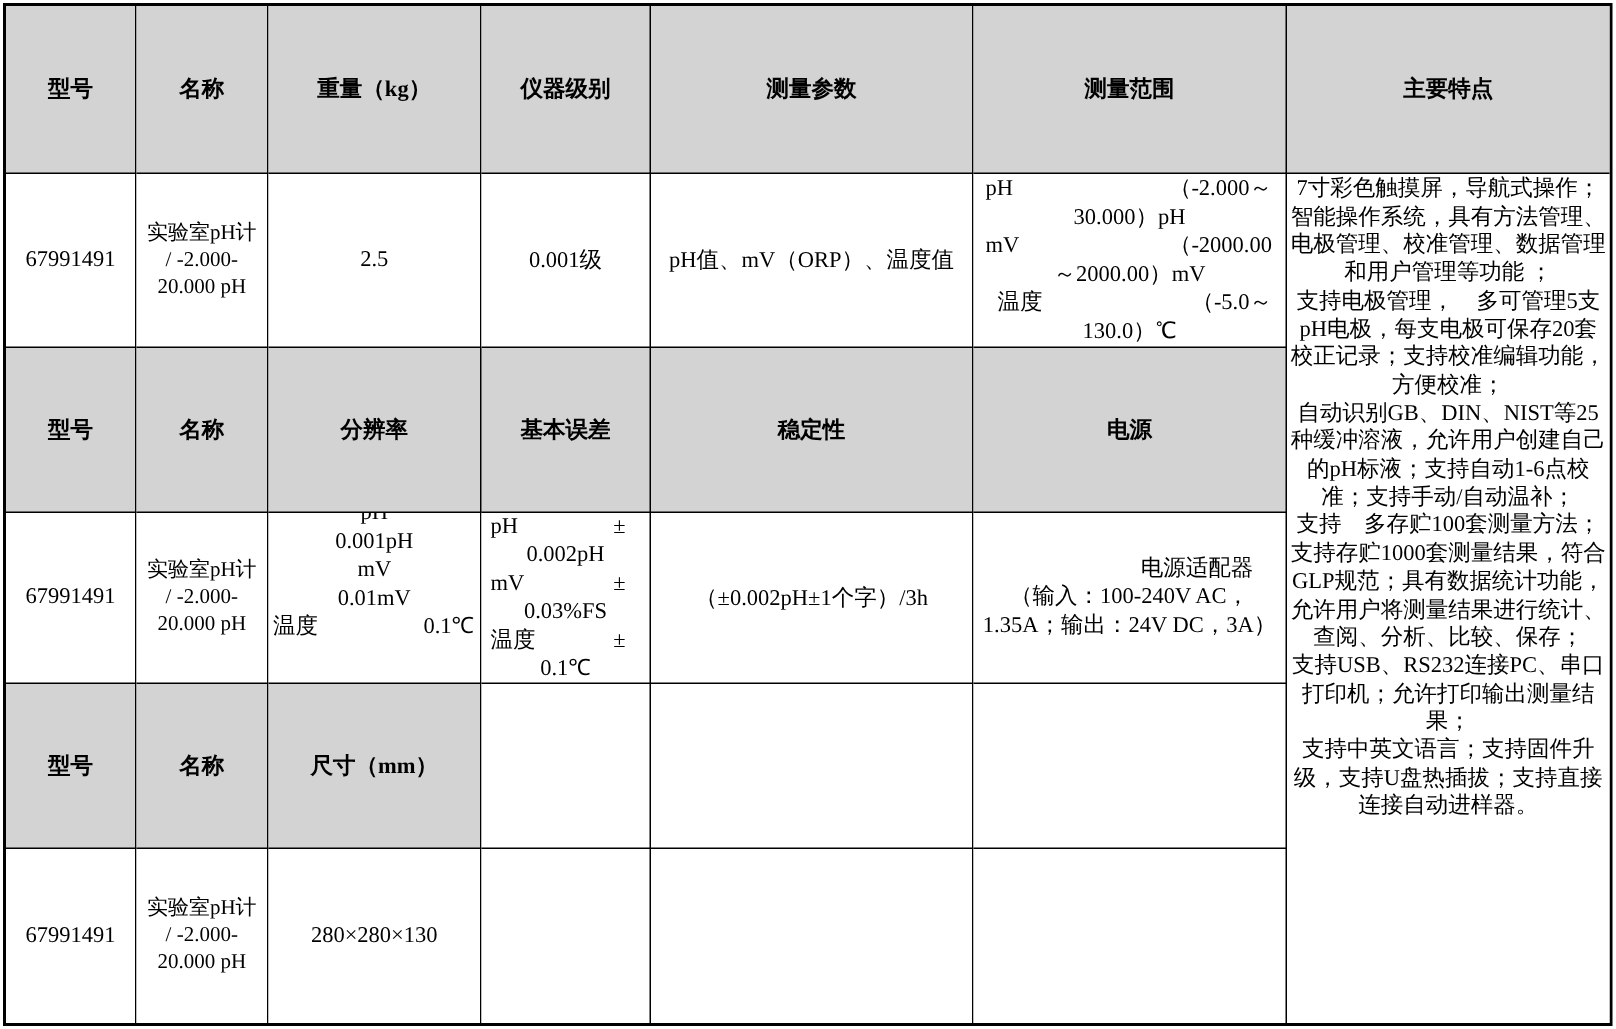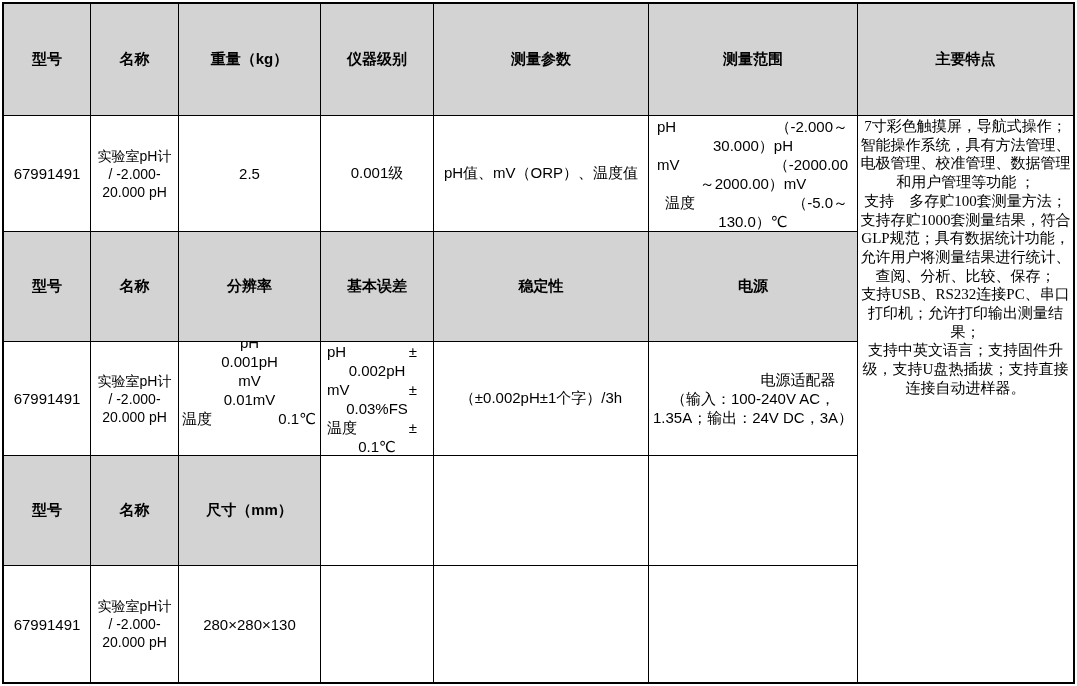--- a/index.html
+++ b/index.html
@@ -15,20 +15,21 @@
   }
   .c {
     box-sizing:border-box;
     border-right:1px solid #000;
     border-bottom:1px solid #000;
     display:flex; flex-direction:column;
     align-items:center; justify-content:center;
     font-size:15px; text-align:center;
     overflow:hidden;
     background:#fff;
+    font-family:Liberation Serif, serif;
   }
   .hd { background:#d3d3d3; font-weight:bold; }
   .lc { border-right:none; }
   .lr { border-bottom:none; }
   .pre { white-space:pre-line; }
   .name { font-size:14px; line-height:18px; }
   .lines { width:100%; line-height:19px; display:flex; flex-direction:column; }
   .ln { width:100%; box-sizing:border-box; }
   .pair { display:flex; justify-content:space-between; }
   .range-cell { justify-content:flex-start; padding-top:1px; }
@@ -85,20 +86,22 @@
         <div class="ln pair ind">
             <span>温度</span>
             <span>（-5.0～</span>
           </div>
         <div class="ln">130.0）℃</div>
       </div>
     </div>
 
     <div class="c features">
       <p>7寸彩色触摸屏，导航式操作；智能操作系统，具有方法管理、电极管理、校准管理、数据管理和用户管理等功能 ；</p>
+      <p>支持电极管理，　多可管理5支pH电极，每支电极可保存20套校正记录；支持校准编辑功能，方便校准；</p>
+      <p>自动识别GB、DIN、NIST等25种缓冲溶液，允许用户创建自己的pH标液；支持自动1-6点校准；支持手动/自动温补；</p>
       <p>支持　多存贮100套测量方法；</p>
       <p>支持存贮1000套测量结果，符合GLP规范；具有数据统计功能，允许用户将测量结果进行统计、查阅、分析、比较、保存；</p>
       <p>支持USB、RS232连接PC、串口打印机；允许打印输出测量结果；</p>
       <p>支持中英文语言；支持固件升级，支持U盘热插拔；支持直接连接自动进样器。</p>
     </div>
 
     <div class="c hd" style="grid-area:3/1">型号</div>
     <div class="c hd" style="grid-area:3/2">名称</div>
     <div class="c hd" style="grid-area:3/4">基本误差</div>
     <div class="c hd" style="grid-area:3/3">分辨率</div>

